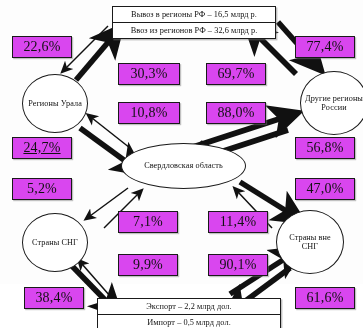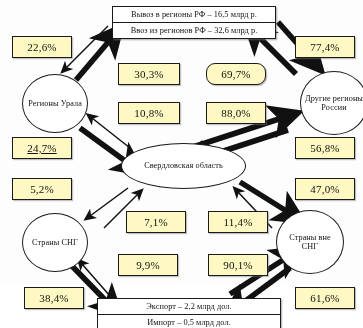--- a/index.html
+++ b/index.html
@@ -38,38 +38,38 @@
   #node-ural{ left:22px; top:74px; width:64px; height:57px; }
   #node-other{ left:276px; top:71px; width:66px; height:62px;margin-left:24px; }
   #node-sverdl{ left:121px; top:143px; width:123px; height:44px; }
   #node-sng{ left:22px; top:213px; width:64px; height:57px; }
   #node-outsng{ left:276px; top:210px; width:66px; height:62px; }
 
   
   .pbox{
     position:absolute;
     border:1.1px solid #1a1a1a;
-    background:#fef9c3;
+    background:#d946ef;
     display:flex;align-items:center;justify-content:center;
-    font-size:11px;
+    font-size:14px;
     letter-spacing:.2px;
     z-index:4;
     box-shadow:1.2px 1.2px 0 rgba(120,120,120,.45);
   }
   #p-226{ left:12px; top:36px; width:58px; height:20px; }
   #p-774{ left:295px; top:36px; width:58px; height:20px; }
   #p-303{ left:118px; top:63px; width:60px; height:20px; }
-  #p-697{ left:206px; top:63px; width:58px; height:20px;border-radius:9px; }
+  #p-697{ left:206px; top:63px; width:58px; height:20px; }
   #p-108{ left:118px; top:102px; width:60px; height:20px; }
   #p-370{ left:206px; top:102px; width:58px; height:20px; }
   #p-247{ left:12px; top:137px; width:58px; height:20px;text-decoration:underline; }
   #p-568{ left:295px; top:137px; width:58px; height:20px; }
   #p-52{ left:12px; top:178px; width:58px; height:20px; }
   #p-470{ left:295px; top:178px; width:58px; height:20px; }
-  #p-71{ left:126px; top:211px; width:58px; height:20px; }
+  #p-71{ left:118px; top:211px; width:58px; height:20px; }
   #p-114{ left:208px; top:211px; width:58px; height:20px; }
   #p-99{ left:118px; top:254px; width:58px; height:20px; }
   #p-901{ left:208px; top:254px; width:58px; height:20px; }
   #p-384{ left:24px; top:287px; width:58px; height:20px; }
   #p-616{ left:295px; top:287px; width:58px; height:20px; }
 
   
   .dbox{
     position:absolute;
     border:1.1px solid #1a1a1a;

